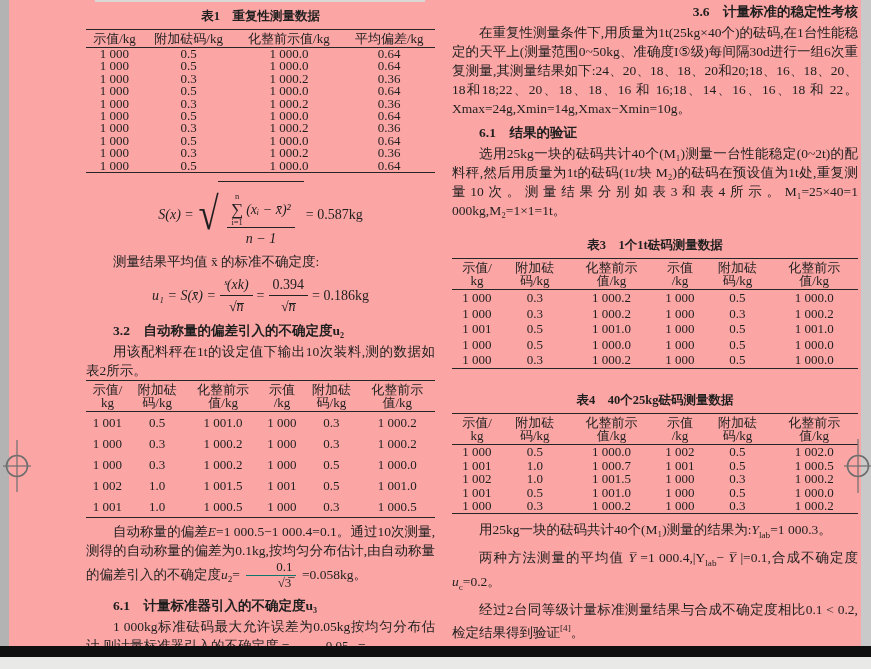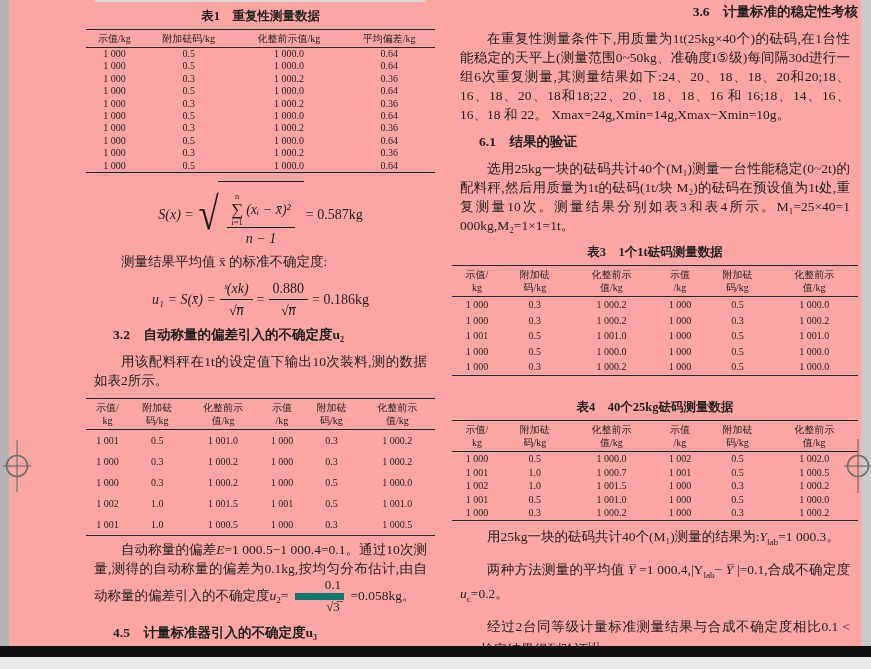--- a/index.html
+++ b/index.html
@@ -9,46 +9,46 @@
   .edge-left{position:absolute;left:0;top:0;width:9px;height:669px;background:#b3b3b3;}
   .edge-right{position:absolute;right:0;top:0;width:10px;height:669px;background:#c9c9c9;}
   .bottom-bar{position:absolute;left:0;bottom:0;width:871px;height:11px;background:#101010;z-index:5;}
   .top-artifact{position:absolute;left:95px;top:0;width:330px;height:2px;background:#d8d8d4;}
   
   .regmark{position:absolute;z-index:4;}
   
   .col{position:absolute;font-size:13.5px;line-height:19px;}
   .col-left{left:86px;top:3px;width:349px;}
   .col-right{left:452px;top:2px;width:406px;}
-  p{margin:8px;text-align:justify;}
+  p{margin:0;text-align:justify;}
   p.indent{text-indent:2em;}
   .heading{font-weight:bold;margin:5px 0 2px 0;text-indent:2em;text-align:left;}
   .tbl-caption{font-weight:bold;font-size:12.5px;text-align:center;margin:4px 0 3px 0;}
-  table.data{width:100%;border-collapse:collapse;font-size:10px;border-top:1.6px solid #262626;border-bottom:1.6px solid #262626;}
+  table.data{width:100%;border-collapse:collapse;font-size:13px;border-top:1.6px solid #262626;border-bottom:1.6px solid #262626;}
   table.data th{font-weight:normal;white-space:pre-line;border-bottom:1px solid #262626;padding:2px 0;line-height:13px;text-align:center;}
   table.data td{text-align:center;padding:0;}
   table.t1 td{height:12.4px;line-height:12.4px;}
   table.t2 td{height:21px;line-height:21px;}
   table.t3 td{height:15.6px;line-height:15.6px;}
   table.t4 td{height:13.6px;line-height:13.6px;}
   
   .formula{display:flex;justify-content:center;align-items:center;margin:8px 0 4px 0;font-size:14px;}
   .formula .m{font-style:italic;}
   .formula .up{font-style:normal;font-family:Liberation Serif, serif;}
   .bigfrac{display:inline-flex;flex-direction:column;align-items:center;margin:0 4px;}
   .bigfrac .fnum{border-bottom:1.3px solid #222;padding:0 4px 1px 4px;display:flex;align-items:center;}
   .bigfrac .fden{padding-top:1px;}
   .root{display:inline-flex;align-items:center;margin:0 2px;}
   .radical{font-size:46px;line-height:0.8;font-style:normal;margin-right:-3px;transform:scaleX(.8);}
   .radicand{border-top:1.6px solid #222;padding:3px 5px 0 5px;}
   .sigma-block{display:inline-flex;flex-direction:column;align-items:center;font-size:8.5px;line-height:1;margin-right:3px;font-style:normal;}
   .sigma-block .sigma{font-size:17px;line-height:1;}
   
   .ifrac{display:inline-flex;flex-direction:column;align-items:center;vertical-align:middle;margin:0 3px;line-height:1.15;font-size:13px;}
-  .ifrac .fnum{border-bottom:7px solid #0f766e;padding:0 3px;}
+  .ifrac .fnum{border-bottom:1px solid #0f766e;padding:0 3px;}
   .ifrac .fden{padding:0 3px;}
   sub{font-size:68%;}
   sup{font-size:68%;}
   i{font-style:italic;}
   .refs{font-weight:bold;margin-top:10px;text-indent:2em;}
   .mean-line{text-indent:2em;margin-top:2px;}
 </style>
 </head>
 <body>
 
@@ -169,21 +169,21 @@
     <p class="mean-line">测量结果平均值 x̄ 的标准不确定度:</p>
 
     <div class="formula" style="margin:4px 0 2px 0;">
       <span class="m">u₁ = S(x̄) =</span>
       <span class="bigfrac">
         <span class="fnum m">ˢ(xk)</span>
         <span class="fden m">√n̅</span>
       </span>
       <span>=</span>
       <span class="bigfrac">
-        <span class="fnum">0.880</span>
+        <span class="fnum">0.394</span>
         <span class="fden m">√n̅</span>
       </span>
       <span class="up">= 0.186kg</span>
     </div>
 
     <div class="heading">3.2　自动称量的偏差引入的不确定度u₂</div>
     <p class="indent">用该配料秤在1t的设定值下输出10次装料,测的数据如表2所示。</p>
 
     <table class="data t2">
         <thead>
@@ -244,36 +244,36 @@
             <td>1 000.5</td>
           </tr>
         </tbody>
       </table>
 
     <p class="indent" style="margin-top:4px;">自动称量的偏差<i>E</i>=1 000.5−1 000.4=0.1。通过10次测量,测得的自动称量的偏差为0.1kg,按均匀分布估计,由自动称量的偏差引入的不确定度<i>u</i><sub>2</sub>= <span class="ifrac">
           <span class="fnum">0.1</span>
           <span class="fden">√3̅</span>
         </span> =0.058kg。</p>
 
-    <div class="heading">4.5　计量标准器引入的不确定度u₃</div>
+    <div class="heading">6.1　计量标准器引入的不确定度u₃</div>
     <p class="indent">1 000kg标准砝码最大允许误差为0.05kg按均匀分布估计,则计量标准器引入的不确定度 = <span class="ifrac">
           <span class="fnum">0.05</span>
         </span> =</p>
 
   </div>
 
   <div class="col col-right">
 
     <div class="heading" style="margin-top:0;text-align:right;">3.6　计量标准的稳定性考核</div>
     <p class="indent">在重复性测量条件下,用质量为1t(25kg×40个)的砝码,在1台性能稳定的天平上(测量范围0~50kg、准确度I⑤级)每间隔30d进行一组6次重复测量,其测量结果如下:24、20、18、18、20和20;18、16、18、20、18和18;22、20、18、18、16 和 16;18、14、16、16、18 和 22。 Xmax=24g,Xmin=14g,Xmax−Xmin=10g。</p>
 
     <div class="heading">6.1　结果的验证</div>
     <p class="indent">选用25kg一块的砝码共计40个(M₁)测量一台性能稳定(0~2t)的配料秤,然后用质量为1t的砝码(1t/块 M₂)的砝码在预设值为1t处,重复测量10次。测量结果分别如表3和表4所示。M₁=25×40=1 000kg,M₂=1×1=1t。</p>
 
-    <div class="tbl-caption" style="margin-top:3px;font-family:Liberation Serif, serif;">表3　1个1t砝码测量数据</div>
+    <div class="tbl-caption" style="margin-top:16px;font-family:Liberation Serif, serif;">表3　1个1t砝码测量数据</div>
     <table class="data t3">
         <thead>
           <tr>
             <th>示值/
 kg</th>
             <th>附加砝
 码/kg</th>
             <th>化整前示
 值/kg</th>
             <th>示值

